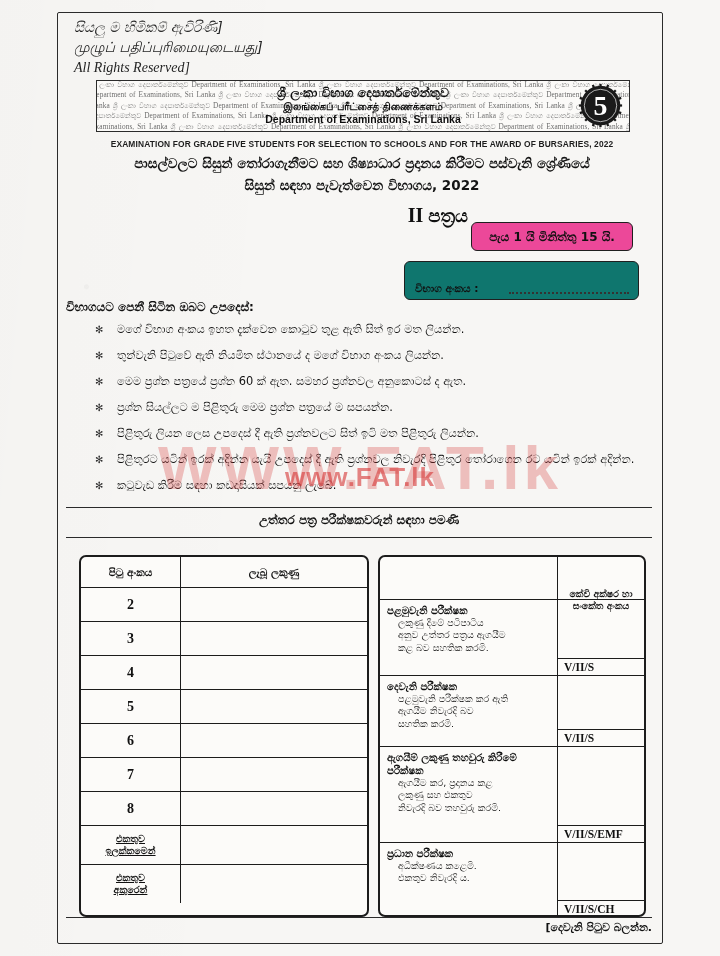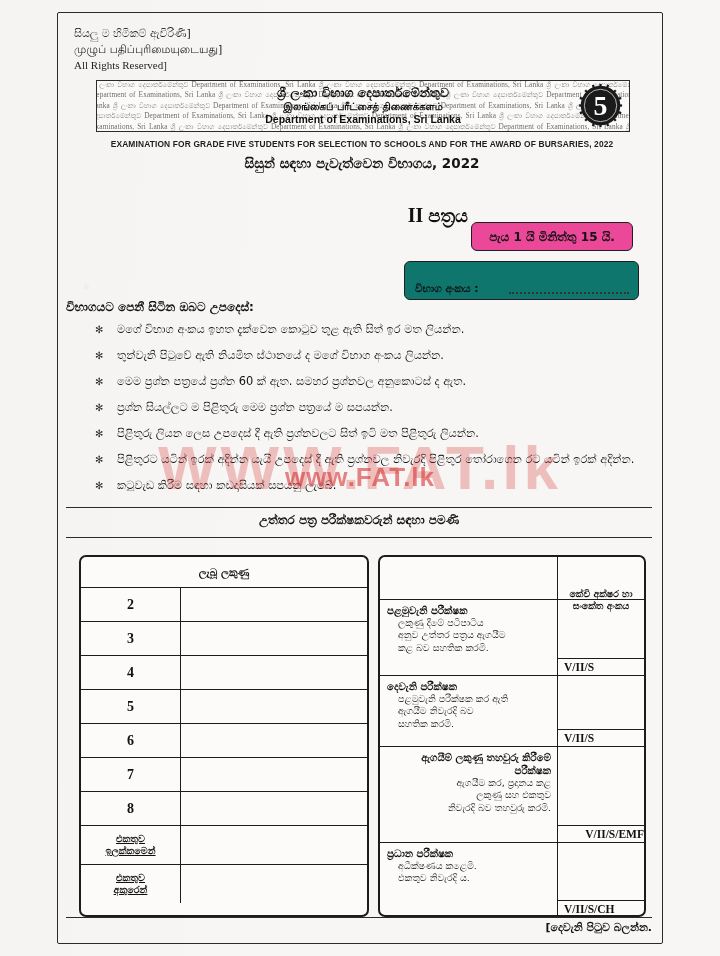--- a/index.html
+++ b/index.html
@@ -26,23 +26,22 @@
     background:
       radial-gradient(circle at 12% 30%, rgba(0,0,0,.028) 0 2px, transparent 3px),
       radial-gradient(circle at 72% 64%, rgba(0,0,0,.025) 0 2px, transparent 3px),
       radial-gradient(circle at 40% 88%, rgba(0,0,0,.02) 0 2px, transparent 3px),
       linear-gradient(95deg, rgba(0,0,0,.012), rgba(0,0,0,0) 40%);
     pointer-events:none;
   }
   
   #rights{
     position:absolute;left:74px;top:17px;width:215px;
-    font-size:11px;line-height:1.45;color:#242424;
+    font-style:italic;font-size:14px;line-height:1.45;color:#242424;
     font-family:"Liberation Serif", serif;
-    margin-top:9px;
   }
   #rights div{white-space:nowrap;}
   .sinh{font-family:"DejaVu Sans", sans-serif;}
   
   #dept-box{
     position:absolute;left:96px;top:80px;width:532px;height:50px;
     border:1.4px solid #2b2b2b;
     overflow:hidden;background:#fbfaf8;
   }
   #dept-tile{
@@ -167,21 +166,21 @@
     padding-left:11px;
   }
   .ex-code{
     position:absolute;left:0;bottom:0;width:100%;
     border-top:1.2px solid #1c1c1c;
     font-family:"Liberation Serif", serif;font-size:11.5px;font-weight:bold;color:#111;
     padding:2px 0 2px 6px;box-sizing:border-box;
   }
   .ex-r1{height:75px;}
   .ex-r2{height:70px;}
-  .ex-r3{height:95px;text-align:right;}
+  .ex-r3{height:95px;}
   .ex-r4{height:74px;}
   
   #rule3{
     position:absolute;left:66px;top:917px;width:586px;height:0;
     border-top:1.5px solid #2a2a2a;
   }
   #footer-note{
     position:absolute;left:66px;top:921px;width:586px;text-align:right;
     font-family:"DejaVu Sans", sans-serif;font-size:11px;font-weight:bold;color:#111;
   }
@@ -242,20 +241,21 @@
             <line x1="79" y1="39" x2="96" y2="33"></line>
         </g>
         <circle cx="50" cy="50" r="36" fill="#1a1a1a" stroke="#fff" stroke-width="1.5"></circle>
         <text x="50" y="72" text-anchor="middle" font-family="Liberation Serif, serif" font-size="62" font-weight="bold" fill="#ffffff">5</text>
       </g>
     </svg>
   </div>
 
   <div id="title-en">EXAMINATION FOR GRADE FIVE STUDENTS FOR SELECTION TO SCHOOLS AND FOR THE AWARD OF BURSARIES, 2022</div>
   <div id="title-si">
+    <div>පාසල්වලට සිසුන් තෝරාගැනීමට සහ ශිෂ්‍යාධාර ප්‍රදානය කිරීමට පස්වැනි ශ්‍රේණියේ</div>
     <div>සිසුන් සඳහා පැවැත්වෙන විභාගය, 2022</div>
   </div>
 
   <div id="paper-no">
     <span>II</span>
     <span class="sn">පත්‍රය</span>
   </div>
 
   <div id="time-box">
     <span>පැය 1 යි මිනිත්තු 15 යි.</span>
@@ -297,20 +297,21 @@
       <span class="instr-text">කටුවැඩ කිරීම සඳහා කඩදාසියක් සපයනු ලැබේ.</span>
     </div>
   </div>
 
   <div id="rule1"></div>
   <div id="examiner-only">උත්තර පත්‍ර පරීක්ෂකවරුන් සඳහා පමණි</div>
   <div id="rule2"></div>
 
   <div id="marks-table">
     <div class="mt-row mt-head">
+      <div class="mt-c1">පිටු අංකය</div>
       <div class="mt-c2">ලැබූ ලකුණු</div>
     </div>
     <div class="mt-row mt-body">
       <div class="mt-c1 mt-num">2</div>
       <div class="mt-c2"></div>
     </div>
     <div class="mt-row mt-body">
       <div class="mt-c1 mt-num">3</div>
       <div class="mt-c2"></div>
     </div>

